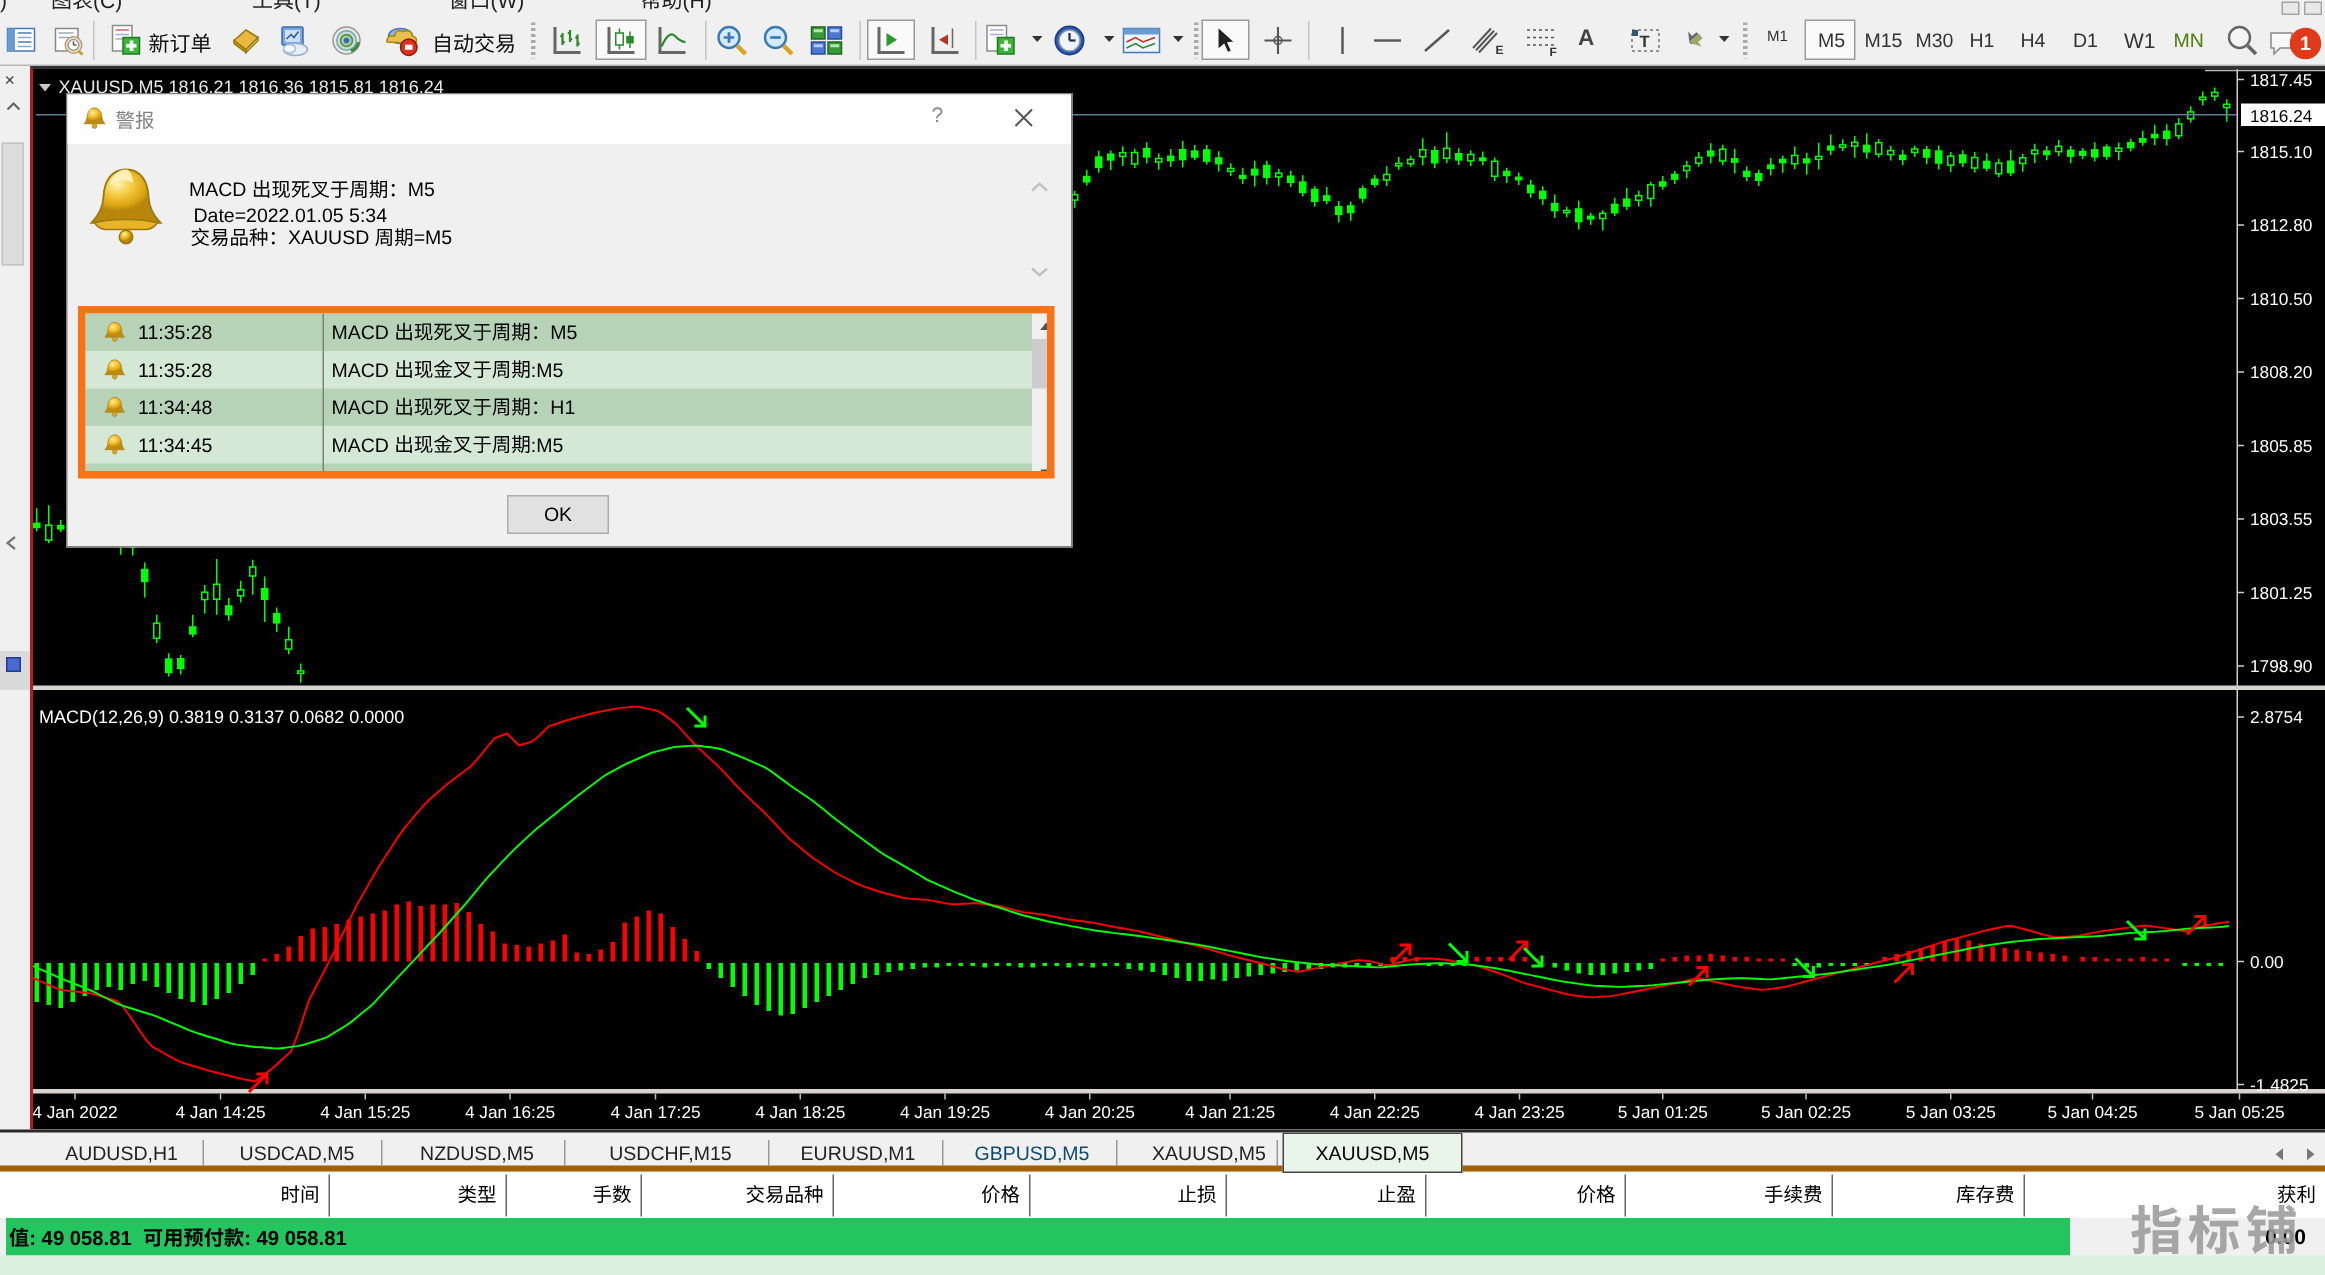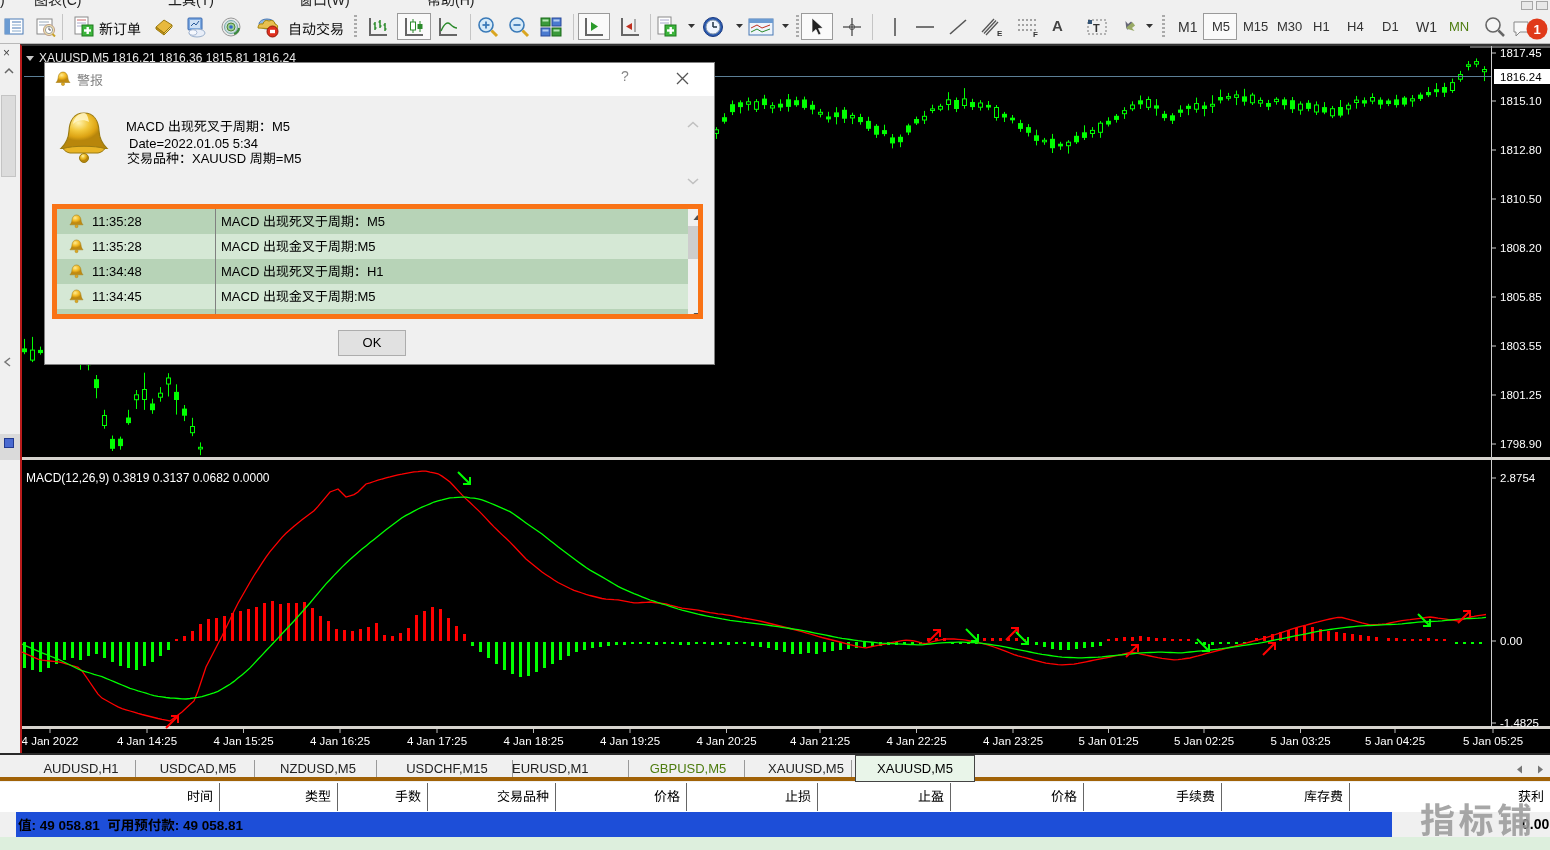--- a/index.html
+++ b/index.html
@@ -232,21 +232,21 @@
       <rect x="2" y="4" width="4" height="4" fill="#357"></rect>
     </svg>
     <svg class="ab" style="left:1118px;top:6px" width="24" height="22" viewBox="0 0 24 22">
       <path d="M6 10 L10 4 L10 8 L14 8 L14 12 L6 12 Z" fill="#667" transform="rotate(-40 10 8)"></path>
       <path d="M10 10 L14 16 L14 12 L18 12 L18 8 L10 8 Z" fill="#9a6" transform="rotate(-40 14 12)"></path>
     </svg>
     <svg class="ab" style="left:1146px;top:14px" width="8" height="6" viewBox="0 0 8 6">
       <path d="M0 0 L7 0 L3.5 4 Z" fill="#333"></path>
     </svg>
     <div class="ab" style="left:1162px;top:5px;width:3px;height:24px;background:repeating-linear-gradient(#aaa 0 2px,#f0f0f0 2px 4px)"></div>
-    <div class="ab" style="left:1178px;top:9px;font-size:14px;color:#333">M1</div>
+    <div class="ab" style="left:1178px;top:9px;font-size:10px;color:#333">M1</div>
     <div class="ab" style="left:1243px;top:9px;font-size:13px;color:#333">M15</div>
     <div class="ab" style="left:1277px;top:9px;font-size:13px;color:#333">M30</div>
     <div class="ab" style="left:1313px;top:9px;font-size:13px;color:#333">H1</div>
     <div class="ab" style="left:1347px;top:9px;font-size:13px;color:#333">H4</div>
     <div class="ab" style="left:1382px;top:9px;font-size:13px;color:#333">D1</div>
     <div class="ab" style="left:1416px;top:9px;font-size:14px;color:#333">W1</div>
     <div class="ab" style="left:1449px;top:9px;font-size:13px;color:#4d7c0f">MN</div>
     <div class="ab" style="left:1203px;top:3px;width:34px;height:27px;border:1px solid #9a9a9a;background:#fafafa"></div>
     <div class="ab" style="left:1212px;top:9px;font-size:13px;color:#333">M5</div>
     <svg class="ab" style="left:1484px;top:6px" width="22" height="22" viewBox="0 0 22 22">
@@ -477,22 +477,22 @@
       <path d="M1241.0 609.0 L1253.0 597.0 M1246.0 597.0 L1253.0 597.0 L1253.0 604.0" stroke="#ff0000" stroke-width="2" fill="none"></path>
       <path d="M1396.0 568.0 L1408.0 580.0 M1401.0 580.0 L1408.0 580.0 L1408.0 573.0" stroke="#00ff00" stroke-width="2" fill="none"></path>
       <path d="M1436.0 577.0 L1448.0 565.0 M1441.0 565.0 L1448.0 565.0 L1448.0 572.0" stroke="#ff0000" stroke-width="2" fill="none"></path>
     </svg>
   </div>
 <div class="ab" style="left:0;top:753px;width:1550px;height:28px;background:#f0f0f0;border-top:2px solid #2a2a2a;border-bottom:4px solid #a16207">
     <div class="ab" style="left:81px;top:6px;width:120px;text-align:center;font-size:13px;color:#222;margin-left:-60px">AUDUSD,H1</div>
     <div class="ab" style="left:198px;top:6px;width:120px;text-align:center;font-size:13px;color:#222;margin-left:-60px">USDCAD,M5</div>
     <div class="ab" style="left:318px;top:6px;width:120px;text-align:center;font-size:13px;color:#222;margin-left:-60px">NZDUSD,M5</div>
     <div class="ab" style="left:447px;top:6px;width:120px;text-align:center;font-size:13px;color:#222;margin-left:-60px">USDCHF,M15</div>
-    <div class="ab" style="left:572px;top:6px;width:120px;text-align:left;font-size:13px;color:#222;margin-left:-60px">EURUSD,M1</div>
-    <div class="ab" style="left:688px;top:6px;width:120px;text-align:center;font-size:13px;color:#4d7c0f;margin-left:-60px">GBPUSD,M5</div>
+    <div class="ab" style="left:572px;top:6px;width:120px;text-align:center;font-size:13px;color:#222;margin-left:-60px">EURUSD,M1</div>
+    <div class="ab" style="left:688px;top:6px;width:120px;text-align:center;font-size:13px;color:#0c4a6e;margin-left:-60px">GBPUSD,M5</div>
     <div class="ab" style="left:806px;top:6px;width:120px;text-align:center;font-size:13px;color:#222;margin-left:-60px">XAUUSD,M5</div>
     <div class="ab" style="left:135px;top:5px;width:1px;height:17px;background:#999"></div>
     <div class="ab" style="left:254px;top:5px;width:1px;height:17px;background:#999"></div>
     <div class="ab" style="left:376px;top:5px;width:1px;height:17px;background:#999"></div>
     <div class="ab" style="left:512px;top:5px;width:1px;height:17px;background:#999"></div>
     <div class="ab" style="left:628px;top:5px;width:1px;height:17px;background:#999"></div>
     <div class="ab" style="left:744px;top:5px;width:1px;height:17px;background:#999"></div>
     <div class="ab" style="left:851px;top:5px;width:1px;height:17px;background:#999"></div>
     <div class="ab" style="left:855px;top:0px;width:120px;height:27px;background:#e9f5e9;border:1px solid #444"></div>
     <div class="ab" style="left:915px;top:6px;width:120px;text-align:center;font-size:13px;color:#000;margin-left:-60px">XAUUSD,M5</div>
@@ -578,21 +578,21 @@
     <div class="ab" style="left:337px;top:1px;width:1px;height:28px;background:#666"></div>
     <div class="ab" style="left:427px;top:1px;width:1px;height:28px;background:#666"></div>
     <div class="ab" style="left:555px;top:1px;width:1px;height:28px;background:#666"></div>
     <div class="ab" style="left:686px;top:1px;width:1px;height:28px;background:#666"></div>
     <div class="ab" style="left:817px;top:1px;width:1px;height:28px;background:#666"></div>
     <div class="ab" style="left:950px;top:1px;width:1px;height:28px;background:#666"></div>
     <div class="ab" style="left:1083px;top:1px;width:1px;height:28px;background:#666"></div>
     <div class="ab" style="left:1221px;top:1px;width:1px;height:28px;background:#666"></div>
     <div class="ab" style="left:1349px;top:1px;width:1px;height:28px;background:#666"></div>
   </div>
-<div class="ab" style="left:16px;top:812px;width:1376px;height:25px;background:#1d4ed8">
+<div class="ab" style="left:4px;top:812px;width:1376px;height:25px;background:#22c55e">
     <svg class="ab" style="left:2px;top:2px;overflow:visible" width="229" height="22">
       <g transform="translate(0,16)">
         <use href="#g34" transform="translate(0.0,0) scale(0.0135,-0.0135)" fill="#000"></use>
         <text x="13.5" y="0" font-size="13.5" fill="#000" font-weight="bold" xml:space="preserve">: 49 058.81  </text>
         <use href="#g35" transform="translate(89.3,0) scale(0.0135,-0.0135)" fill="#000"></use>
         <use href="#g36" transform="translate(102.8,0) scale(0.0135,-0.0135)" fill="#000"></use>
         <use href="#g37" transform="translate(116.3,0) scale(0.0135,-0.0135)" fill="#000"></use>
         <use href="#g38" transform="translate(129.8,0) scale(0.0135,-0.0135)" fill="#000"></use>
         <use href="#g39" transform="translate(143.3,0) scale(0.0135,-0.0135)" fill="#000"></use>
         <text x="156.8" y="0" font-size="13.5" fill="#000" font-weight="bold" xml:space="preserve">: 49 058.81</text>

